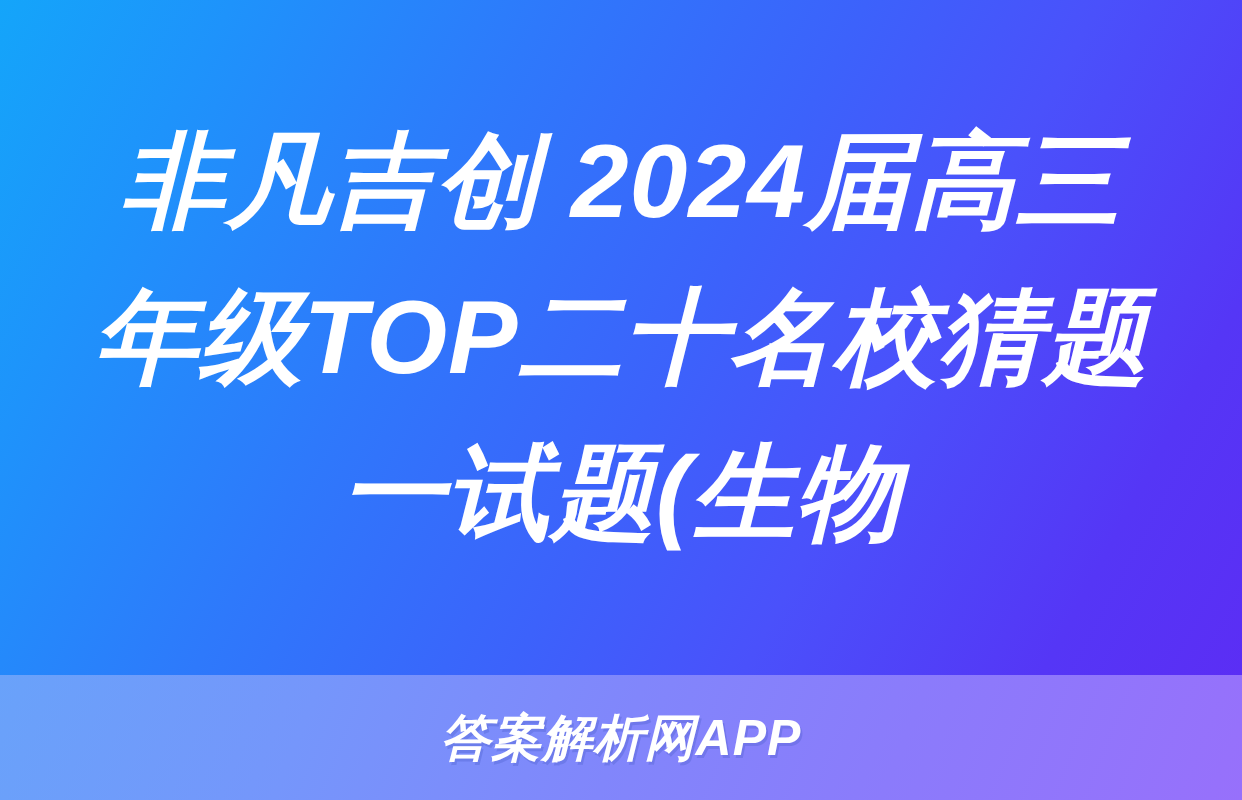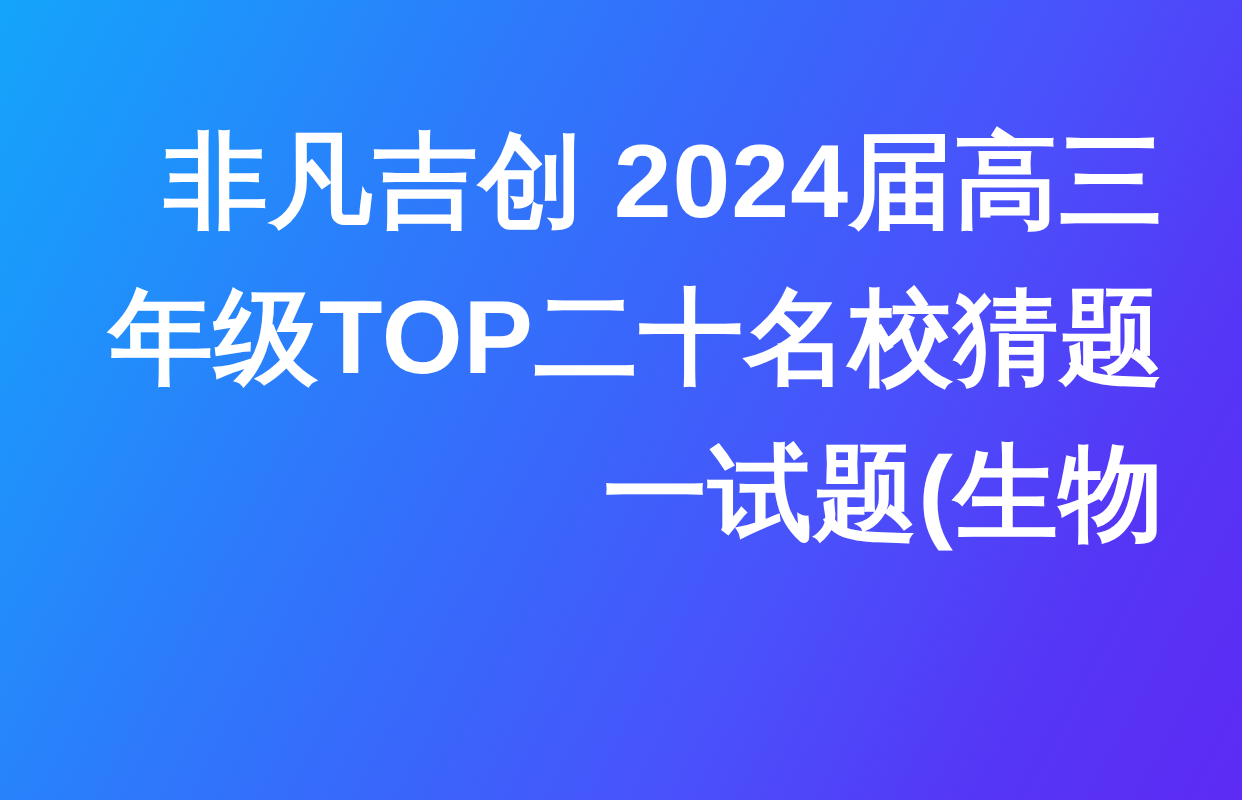--- a/index.html
+++ b/index.html
@@ -37,26 +37,27 @@
     display: flex;
     align-items: center;
     justify-content: center;
     box-sizing: border-box;
     padding: 0 78px;
   }
 
   .title {
     margin: 0;
     width: 100%;
-    text-align: right;
+    text-align: center;
     color: #ffffff;
     font-family: "Liberation Sans", "DejaVu Sans", sans-serif;
     font-size: 104px;
     line-height: 156px;
     font-weight: 700;
+    font-style: italic;
     letter-spacing: 1px;
     word-break: break-all;
     text-rendering: geometricPrecision;
   }
 
   
   .footer-band {
     position: absolute;
     left: 0;
     top: 675px;
@@ -87,14 +88,17 @@
 </style>
 </head>
 <body>
 
 <div class="card">
 
   <div class="title-area">
     <h1 class="title">非凡吉创 2024届高三年级TOP二十名校猜题一试题(生物</h1>
   </div>
 
+  <div class="footer-band">
+    <div class="watermark">答案解析网APP</div>
+  </div>
 
 </div>
 
 </body></html>

